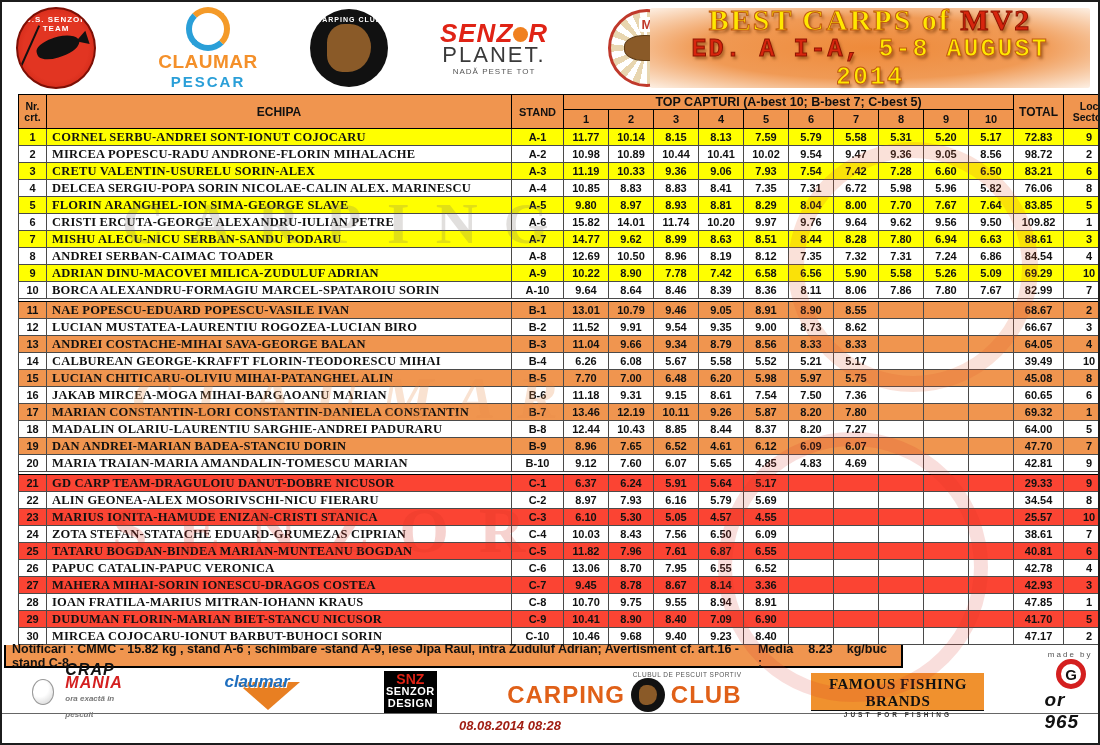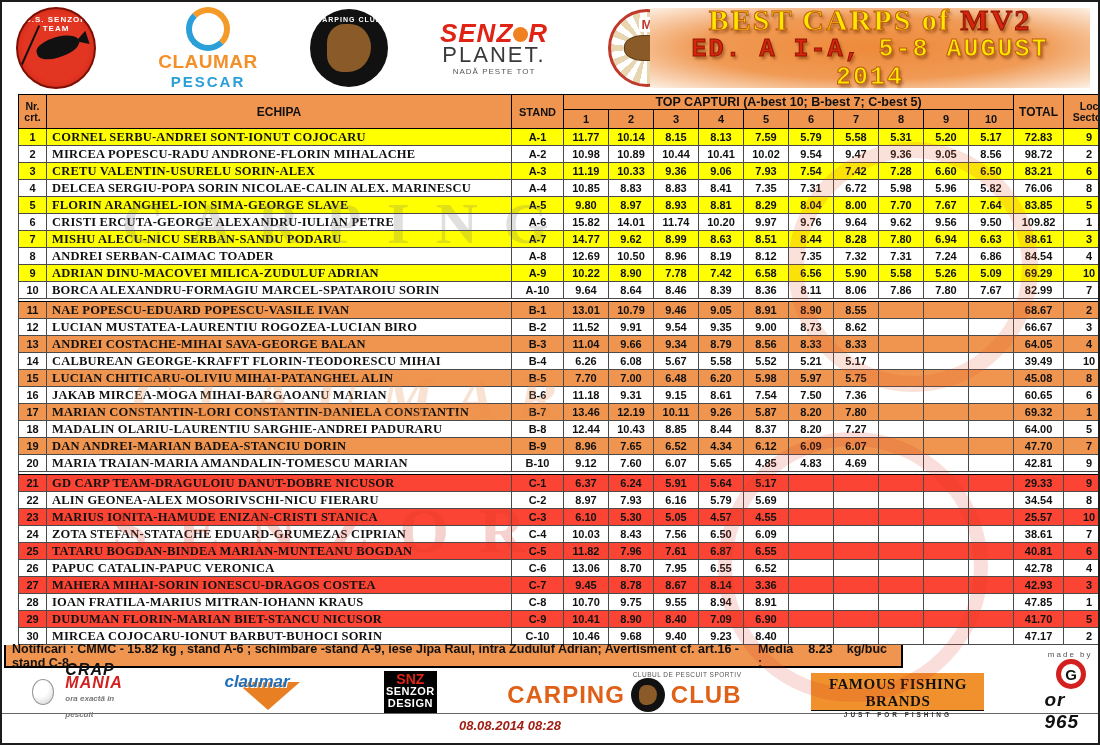--- a/index.html
+++ b/index.html
@@ -494,21 +494,21 @@
           <td class="c-total">64.00</td>
           <td class="c-loc">5</td>
         </tr>
         <tr class="row secB hl">
           <td class="c-nr">19</td>
           <td class="c-name">DAN ANDREI-MARIAN BADEA-STANCIU DORIN</td>
           <td class="c-stand">B-9</td>
           <td class="c-val">8.96</td>
           <td class="c-val">7.65</td>
           <td class="c-val">6.52</td>
-          <td class="c-val">4.34</td>
+          <td class="c-val">4.61</td>
           <td class="c-val">6.12</td>
           <td class="c-val">6.09</td>
           <td class="c-val">6.07</td>
           <td class="c-val"></td>
           <td class="c-val"></td>
           <td class="c-val"></td>
           <td class="c-total">47.70</td>
           <td class="c-loc">7</td>
         </tr>
         <tr class="row secB">

